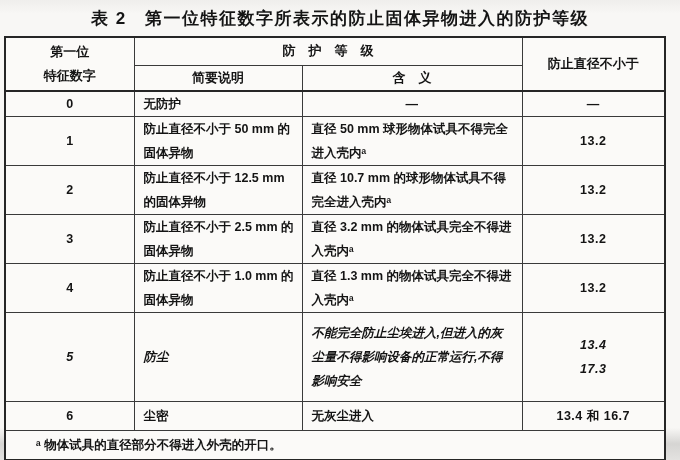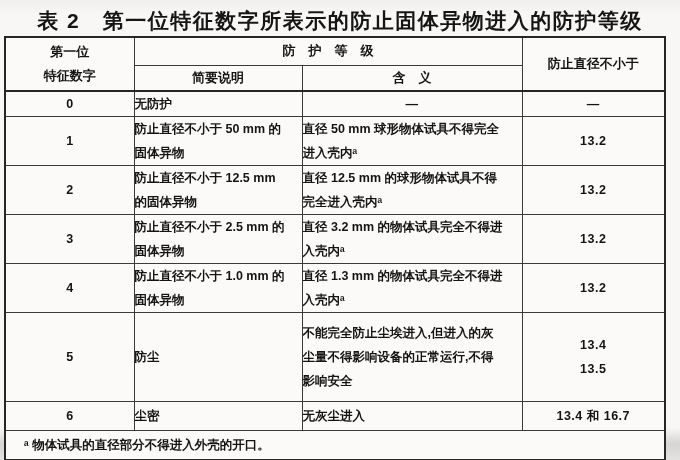--- a/index.html
+++ b/index.html
@@ -13,21 +13,21 @@
     width: 680px; height: 460px;
     background: linear-gradient(180deg,
       #efeeec 0%, #f8f7f5 3%, #f8f7f5 93%,
       #d6d5d3 96.5%, #e3e2e0 100%);
     color: #181818;
   }
   .caption {
     position: absolute;
     top: 7px; left: 0; right: 0;
     text-align: center;
-    font-size: 21px;
+    font-size: 17px;
     font-weight: 700;
     letter-spacing: 1.5px;
     color: #151515;
     white-space: nowrap;
   }
   table.ip-table {
     position: absolute;
     left: 4px; top: 36px;
     width: 660px;
     border-collapse: collapse;
@@ -51,30 +51,30 @@
   .ip-table thead th {
     font-weight: 700;
     text-align: center;
     font-size: 13px;
   }
   .ip-table thead tr.h1 th { height: 28px; }
   .ip-table thead tr.h2 th { height: 18px; }
   .ip-table thead { border-bottom: 2px solid #262626; }
   .ip-table td { font-weight: 600; }
   .ip-table td.c-digit, .ip-table td.c-center { text-align: center; }
-  .ip-table td.c-text { text-align: left; padding: 0 6px 0 0; }
+  .ip-table td.c-text { text-align: left; padding: 0 6px 0 9px; }
   .ip-table tr.r0 td { height: 22px; }
   .ip-table tr.r1 td, .ip-table tr.r2 td,
   .ip-table tr.r3 td, .ip-table tr.r4 td { height: 48px; }
-  .ip-table tr.r5 td { height: 89px; }
+  .ip-table tr.r5 td { height: 89px; font-style: italic; }
   .ip-table tr.r6 td { height: 29px; }
   .ip-table tr.fnote td {
     height: 30px;
     text-align: left;
-    padding-left: 18px;
+    padding-left: 30px;
     font-weight: 600;
     border-top: 1px solid #3a3a3a;
   }
   .ip-table td.c-center { letter-spacing: 0.5px; }
 </style>
 </head>
 <body>
 
 <div class="scan">
 
@@ -111,21 +111,21 @@
         <td class="c-text">防止直径不小于 50 mm 的
 固体异物</td>
         <td class="c-text">直径 50 mm 球形物体试具不得完全
 进入壳内ᵃ</td>
         <td class="c-center">13.2</td>
       </tr>
       <tr class="r2">
         <td class="c-digit">2</td>
         <td class="c-text">防止直径不小于 12.5 mm
 的固体异物</td>
-        <td class="c-text">直径 12.5 mm 的球形物体试具不得
+        <td class="c-text">直径 10.7 mm 的球形物体试具不得
 完全进入壳内ᵃ</td>
         <td class="c-center">13.2</td>
       </tr>
       <tr class="r3">
         <td class="c-digit">3</td>
         <td class="c-text">防止直径不小于 2.5 mm 的
 固体异物</td>
         <td class="c-text">直径 3.2 mm 的物体试具完全不得进
 入壳内ᵃ</td>
         <td class="c-center">13.2</td>
@@ -138,21 +138,21 @@
 入壳内ᵃ</td>
         <td class="c-center">13.2</td>
       </tr>
       <tr class="r5">
         <td class="c-digit">5</td>
         <td class="c-text">防尘</td>
         <td class="c-text">不能完全防止尘埃进入,但进入的灰
 尘量不得影响设备的正常运行,不得
 影响安全</td>
         <td class="c-center">13.4
-13.5</td>
+17.3</td>
       </tr>
       <tr class="r6">
         <td class="c-digit">6</td>
         <td class="c-text">尘密</td>
         <td class="c-text">无灰尘进入</td>
         <td class="c-center">13.4 和 16.7</td>
       </tr>
       <tr class="fnote">
         <td colspan="4">ᵃ 物体试具的直径部分不得进入外壳的开口。</td>
       </tr>

